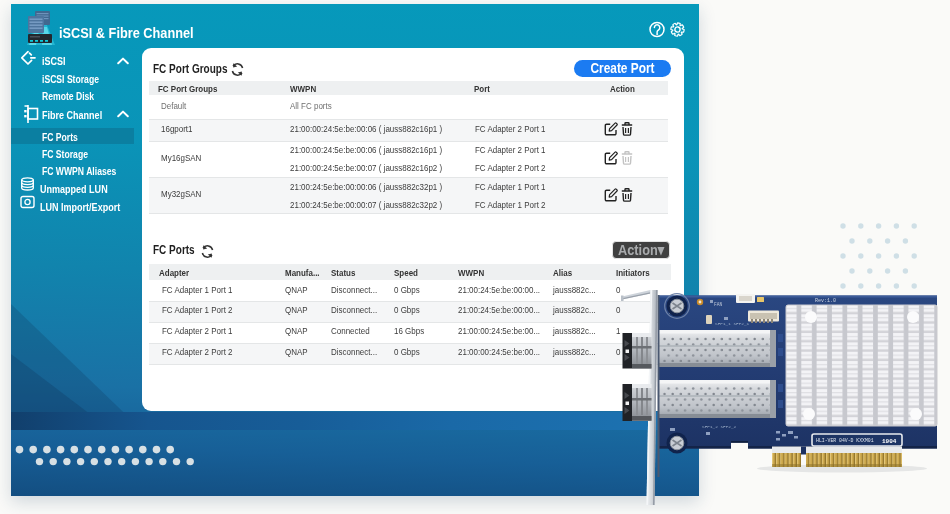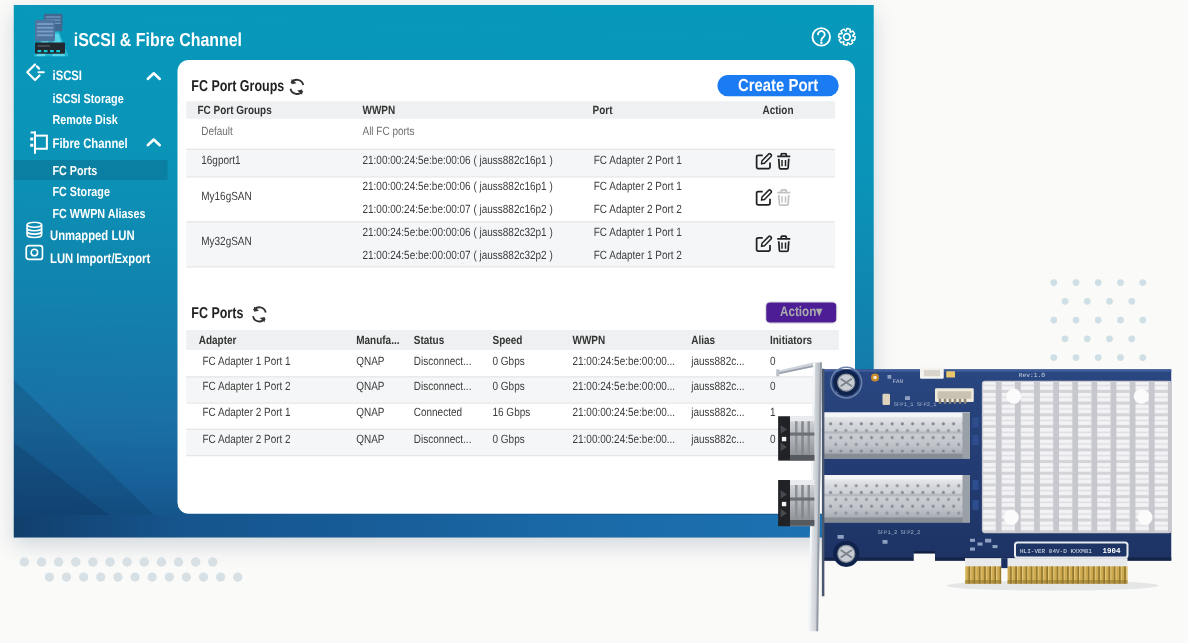--- a/index.html
+++ b/index.html
@@ -1,39 +1,39 @@
 <!DOCTYPE html>
 <html><head>
 <meta charset="utf-8">
 <style>
 * { margin:0; padding:0; box-sizing:border-box; }
 html,body { width:950px; height:514px; }
 body { background:#fafaf8; font-family:"Liberation Sans",sans-serif; position:relative; overflow:hidden; }
 .abs { position:absolute; }
-.win { position:absolute; left:11px; top:4px; width:688px; height:426px; border-radius:0; overflow:hidden;
+.win { position:absolute; left:11px; top:4px; width:688px; height:492px; border-radius:0; overflow:hidden;
   background:linear-gradient(182deg,#0699bb 0%,#0a94b8 30%,#1184ad 55%,#1a71a5 78%,#175f97 90%,#134e81 100%);
   box-shadow:0 6px 16px rgba(20,60,100,0.18); }
 .facets { position:absolute; left:0; top:0; width:688px; height:426px; }
 .apptitle { position:absolute; left:48px; top:20px; font-size:15px; font-weight:bold; color:#fff; transform:scaleX(0.85); transform-origin:0 50%; white-space:nowrap; }
 .nav { position:absolute; color:#fff; font-weight:bold; white-space:nowrap; transform:scaleX(0.82); transform-origin:0 50%; }
 .nav1 { left:31px; font-size:11px; }
 .nav2 { left:31px; font-size:10.5px; }
 .selbar { position:absolute; left:0; top:124px; width:123px; height:16px; background:#0b7fa1; }
 .panel { position:absolute; left:131px; top:44px; width:542px; height:363px; background:#ffffff; border-radius:9px; }
 .ptitle { position:absolute; font-size:12.5px; font-weight:bold; color:#1f1f1f; transform:scaleX(0.8); transform-origin:0 50%; white-space:nowrap; }
 .thead { position:absolute; left:7px; width:519px; background:#eef0f1; }
 .th { position:absolute; font-size:9.5px; font-weight:bold; color:#333; white-space:nowrap; transform:scaleX(0.84); transform-origin:0 50%; }
 .td { position:absolute; font-size:9.5px; color:#3c3c3c; white-space:nowrap; transform:scaleX(0.84); transform-origin:0 50%; }
 .td.gray { color:#6f6f6f; }
 .sep { position:absolute; left:7px; width:519px; height:1px; background:#e4e6e7; }
 .zebra { position:absolute; left:7px; width:519px; background:#f5f6f7; }
 .createbtn { position:absolute; left:432px; top:12px; width:97px; height:17px; background:#1b7bf2; border-radius:8.5px;
   color:#fff; font-size:14px; font-weight:bold; text-align:center; line-height:17px; }
-.actionbtn { position:absolute; left:470px; top:193px; width:58px; height:18px; background:#4c1d95; border:1px solid #e4e4e4; border-radius:4px;
-  color:#a9abad; font-size:11px; font-weight:bold; text-align:center; line-height:16px; }
+.actionbtn { position:absolute; left:470px; top:193px; width:58px; height:18px; background:#404040; border:1px solid #e4e4e4; border-radius:4px;
+  color:#a9abad; font-size:15px; font-weight:bold; text-align:center; line-height:16px; }
 .createbtn span, .actionbtn span { display:inline-block; transform:scaleX(0.85); }
 </style>
 </head>
 <body>
 
 <div class="win">
   <svg class="facets" viewBox="0 0 688 426">
     <polygon points="0,300 131,426 0,426" fill="rgba(10,34,66,0.18)"></polygon>
     <polygon points="0,350 100,426 0,426" fill="rgba(10,30,60,0.18)"></polygon>
     <rect x="0" y="408" width="688" height="18" fill="url(#bandg)"></rect>

